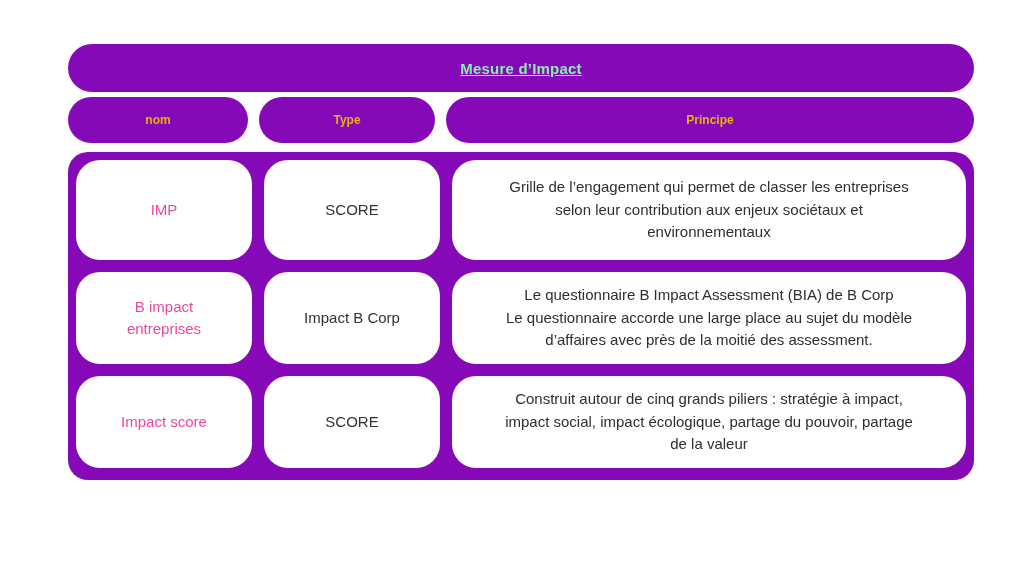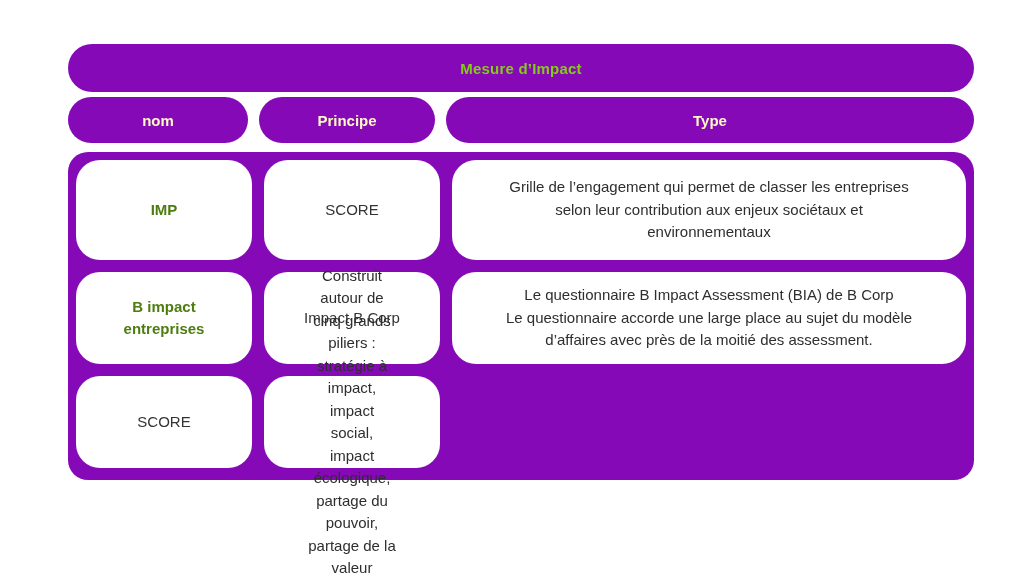--- a/index.html
+++ b/index.html
@@ -24,43 +24,44 @@
   
   .title-bar {
     height: 48px;
     background: #8609B8;
     border-radius: 24px;
     display: flex;
     align-items: center;
     justify-content: center;
   }
   .title-bar span {
-    color: #84cc16;
+    color: #86efac;
     font-weight: 700;
     font-size: 15px;
     letter-spacing: 0.2px;
+    text-decoration: underline;
   }
   
   .header-row {
     margin-top: 5px;
     margin-bottom: 9px;
     display: grid;
     grid-template-columns: 180px 176px 1fr;
     column-gap: 11px;
     height: 46px;
   }
   .hpill {
     background: #8609B8;
     border-radius: 23px;
     display: flex;
     align-items: center;
     justify-content: center;
-    color: #fef9c3;
+    color: #eab308;
     font-weight: 700;
-    font-size: 15px;
+    font-size: 12px;
   }
   
   .body-block {
     background: #8609B8;
     border-radius: 20px;
     display: grid;
     grid-template-columns: 176px 176px 1fr;
     grid-template-rows: 100px 92px 92px;
     gap: 12px 12px;
     padding: 8px 8px 12px 8px;
@@ -71,22 +72,22 @@
     border-radius: 24px;
     display: flex;
     align-items: center;
     justify-content: center;
     text-align: center;
     font-size: 15px;
     color: #333333;
     line-height: 1.5;
   }
   .cell.name {
-    font-weight: 700;
-    color: #4d7c0f;
+    font-weight: 400;
+    color: #ec4899;
     padding: 0 28px;
   }
   .cell.type {
     padding: 16px 16px;
   }
   .cell.principe {
     padding: 0 43px;
     white-space: pre-line;
     color: #2e2e2e;
   }
@@ -96,33 +97,34 @@
 
 <div class="page">
   <div class="table-wrap">
 
     <div class="title-bar">
       <span>Mesure d’Impact</span>
     </div>
 
     <div class="header-row">
       <div class="hpill">nom</div>
+      <div class="hpill">Type</div>
       <div class="hpill">Principe</div>
-      <div class="hpill">Type</div>
     </div>
 
     <div class="body-block">
 
       <div class="cell name">IMP</div>
       <div class="cell type">SCORE</div>
       <div class="cell principe">Grille de l’engagement qui permet de classer les entreprises selon leur contribution aux enjeux sociétaux et environnementaux</div>
 
       <div class="cell name">B impact entreprises</div>
       <div class="cell type">Impact B Corp</div>
       <div class="cell principe">Le questionnaire B Impact Assessment (BIA) de B Corp
 Le questionnaire accorde une large place au sujet du modèle d’affaires avec près de la moitié des assessment.</div>
 
+      <div class="cell name">Impact score</div>
       <div class="cell type">SCORE</div>
       <div class="cell principe">Construit autour de cinq grands piliers : stratégie à impact, impact social, impact écologique, partage du pouvoir, partage de la valeur</div>
 
     </div>
   </div>
 </div>
 
 </body></html>

